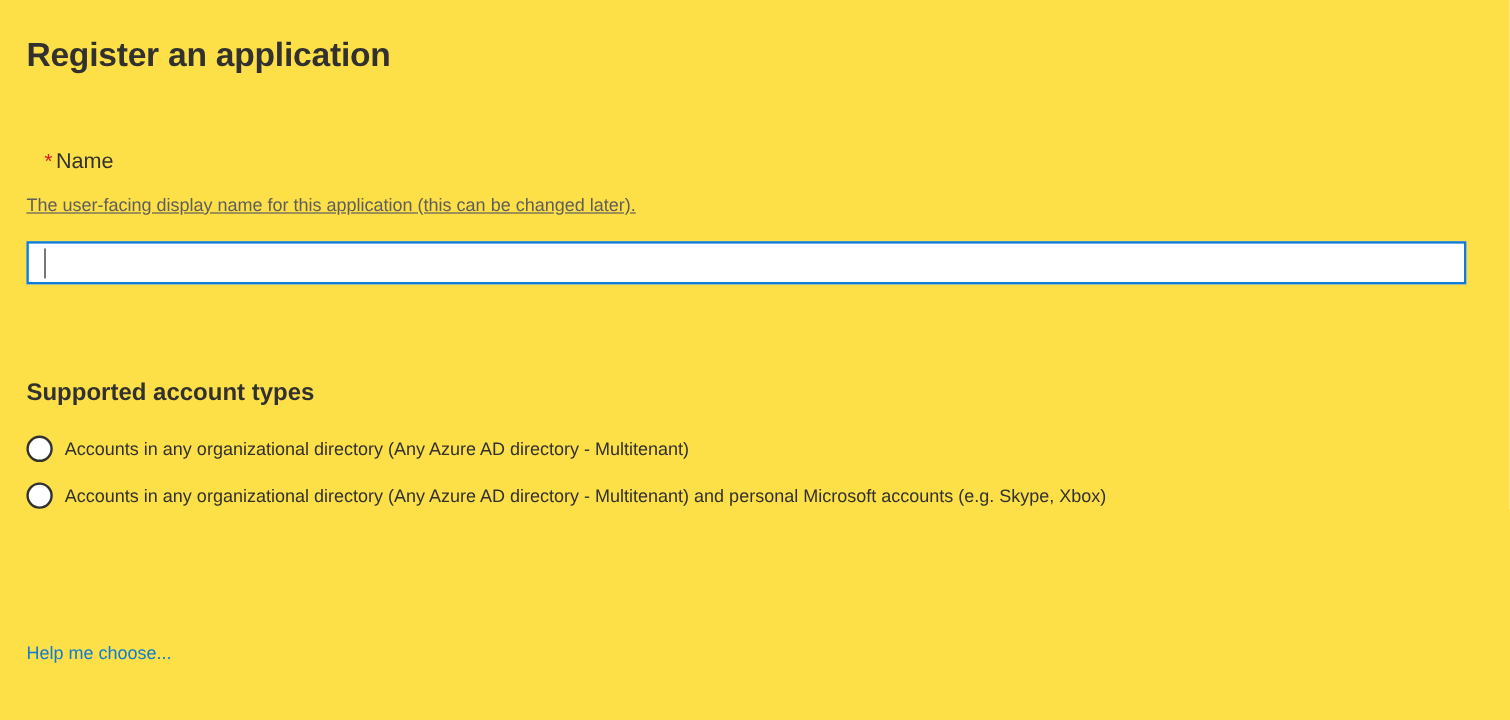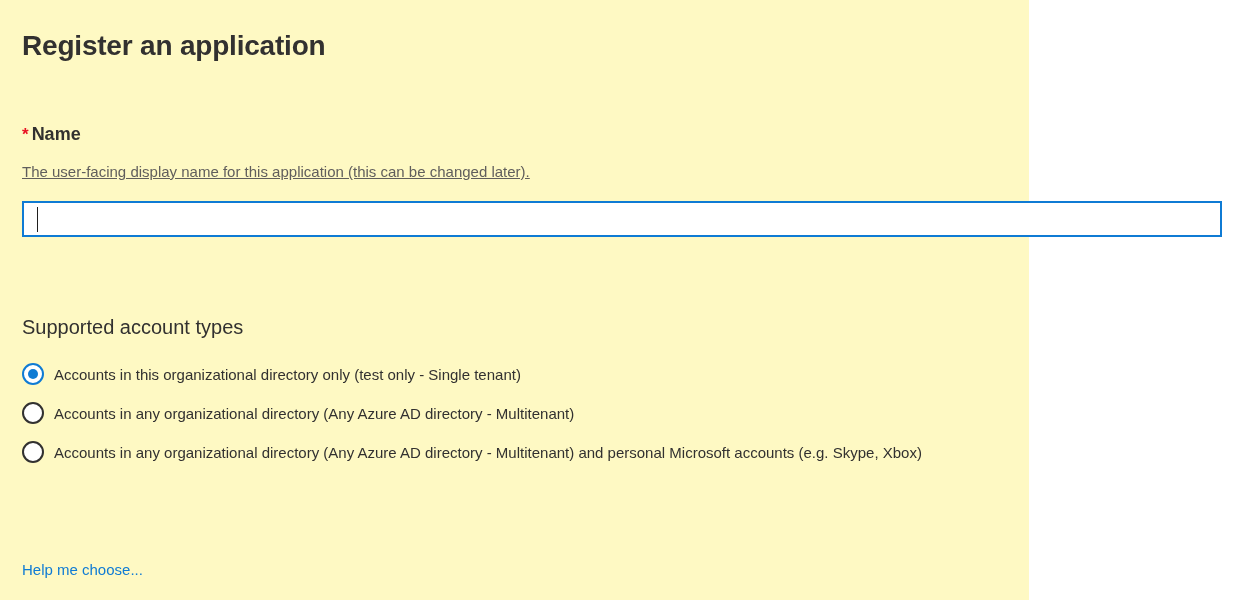--- a/index.html
+++ b/index.html
@@ -15,23 +15,23 @@
     color: #323130;
     -webkit-font-smoothing: antialiased;
     overflow: hidden;
     position: relative;
   }
 
   .page {
     position: absolute;
     left: 0;
     top: 0;
-    width: 1029px;
+    width: 1258px;
     height: 600px;
-    background: #fef9c3;
+    background: #fde047;
   }
 
   
   .page-title {
     position: absolute;
     left: 22px;
     top: 9px;
     font-size: 28px;
     line-height: 36px;
     font-weight: 600;
@@ -43,23 +43,24 @@
   
   .field-block {
     position: absolute;
     left: 22px;
     top: 122px;
     width: 1202px;
   }
   .field-label {
     font-size: 18px;
     line-height: 24px;
-    font-weight: 700;
-    color: #323130;
-    white-space: nowrap;
+    font-weight: 400;
+    color: #323130;
+    white-space: nowrap;
+    margin-left: 15px;
   }
   .required-asterisk {
     color: #e81123;
     font-size: 17px;
     line-height: 24px;
     margin-right: 3px;
   }
   .field-description {
     margin-top: 14px;
     font-size: 15px;
@@ -106,21 +107,21 @@
   
   .section-block {
     position: absolute;
     left: 22px;
     top: 314px;
     width: 1210px;
   }
   .section-heading {
     font-size: 20px;
     line-height: 27px;
-    font-weight: 400;
+    font-weight: 700;
     color: #323130;
     white-space: nowrap;
   }
   .section-subtext {
     margin-top: 16px;
     font-size: 15px;
     line-height: 21px;
     color: #323130;
     white-space: nowrap;
   }
@@ -164,21 +165,21 @@
     font-size: 15px;
     line-height: 21px;
     color: #323130;
     white-space: nowrap;
   }
 
   
   .help-link {
     position: absolute;
     left: 22px;
-    top: 559px;
+    top: 534px;
     font-size: 15px;
     line-height: 21px;
     color: #0f7bd4;
     text-decoration: none;
     cursor: pointer;
     white-space: nowrap;
     text-align: right;
   }
 </style>
 </head>
@@ -198,24 +199,20 @@
       <span class="caret"></span>
     </div>
   </div>
 
   <div class="section-block">
     <div class="section-heading">Supported account types</div>
 
 
     <div class="radio-group">
 
-      <div class="radio-row checked">
-        <span class="radio-mark"></span>
-        <span class="radio-label">Accounts in this organizational directory only (test only - Single tenant)</span>
-      </div>
 
       <div class="radio-row">
         <span class="radio-mark"></span>
         <span class="radio-label">Accounts in any organizational directory (Any Azure AD directory - Multitenant)</span>
       </div>
 
       <div class="radio-row">
         <span class="radio-mark"></span>
         <span class="radio-label">Accounts in any organizational directory (Any Azure AD directory - Multitenant) and personal Microsoft accounts (e.g. Skype, Xbox)</span>
       </div>

